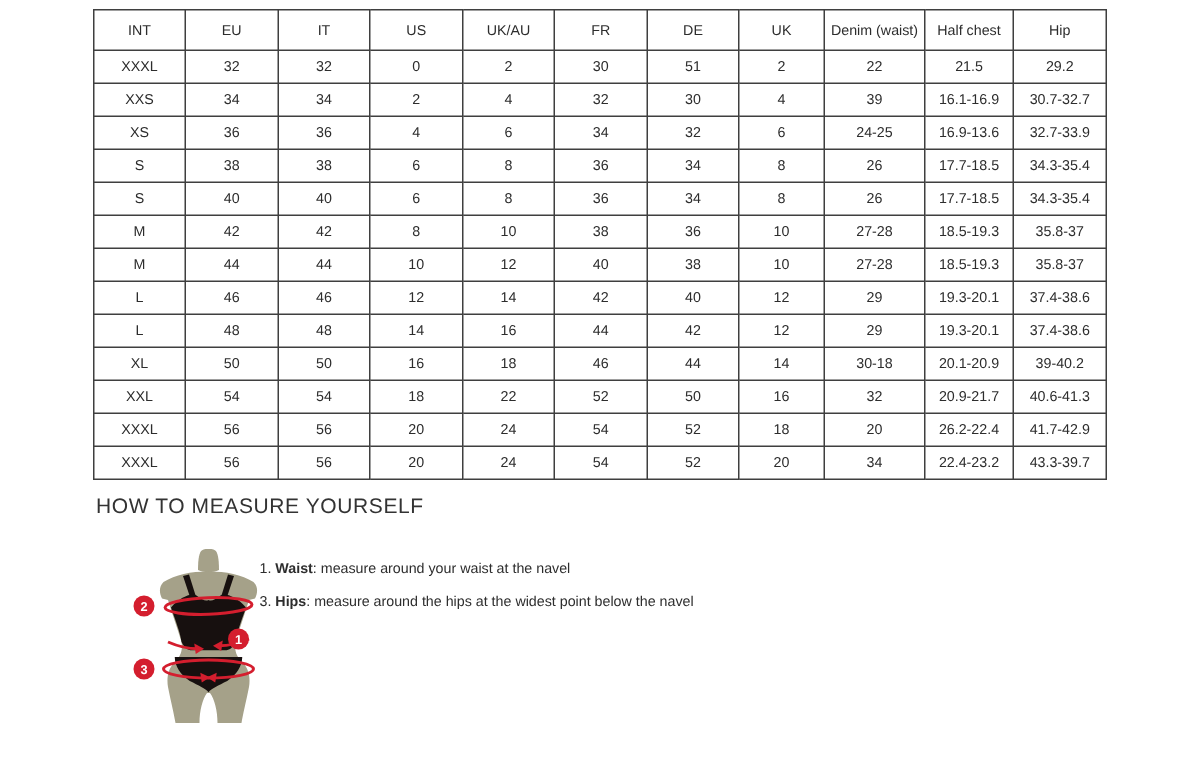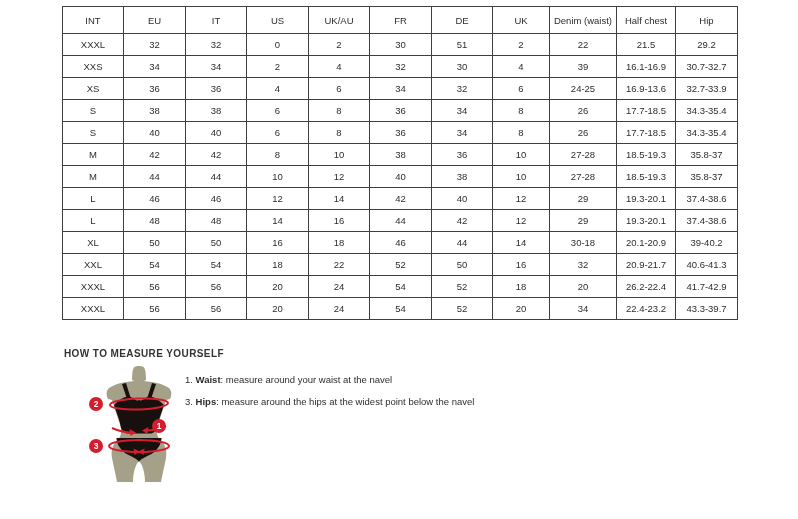--- a/index.html
+++ b/index.html
@@ -36,36 +36,36 @@
   .size-table tbody td { height: 21px; }
   .col-int { width: 61px; }  .col-eu { width: 62px; }  .col-it { width: 61px; }
   .col-us { width: 62px; }   .col-ukau { width: 61px; } .col-fr { width: 62px; }
   .col-de { width: 61px; }   .col-uk { width: 57px; }   .col-denim { width: 67px; }
   .col-chest { width: 59px; } .col-hip { width: 62px; }
 
   
   .measure-heading {
     position: absolute;
     left: 64px;
-    top: 348px;
-    font-size: 10px;
-    font-weight: 700;
+    top: 329px;
+    font-size: 14px;
+    font-weight: 400;
     letter-spacing: 0.4px;
     color: #333333;
   }
   .figure-wrap {
     position: absolute;
     left: 83px;
     top: 366px;
     width: 112px;
     height: 124px;
   }
   .steps {
     position: absolute;
-    left: 185px;
+    left: 173px;
     top: 374px;
     display: flex;
     flex-direction: column;
     gap: 11px;
     font-size: 9.5px;
     color: #2d2d2d;
     justify-content: space-between;
   }
   .step { white-space: nowrap; }
   .step b { font-weight: 700; }

